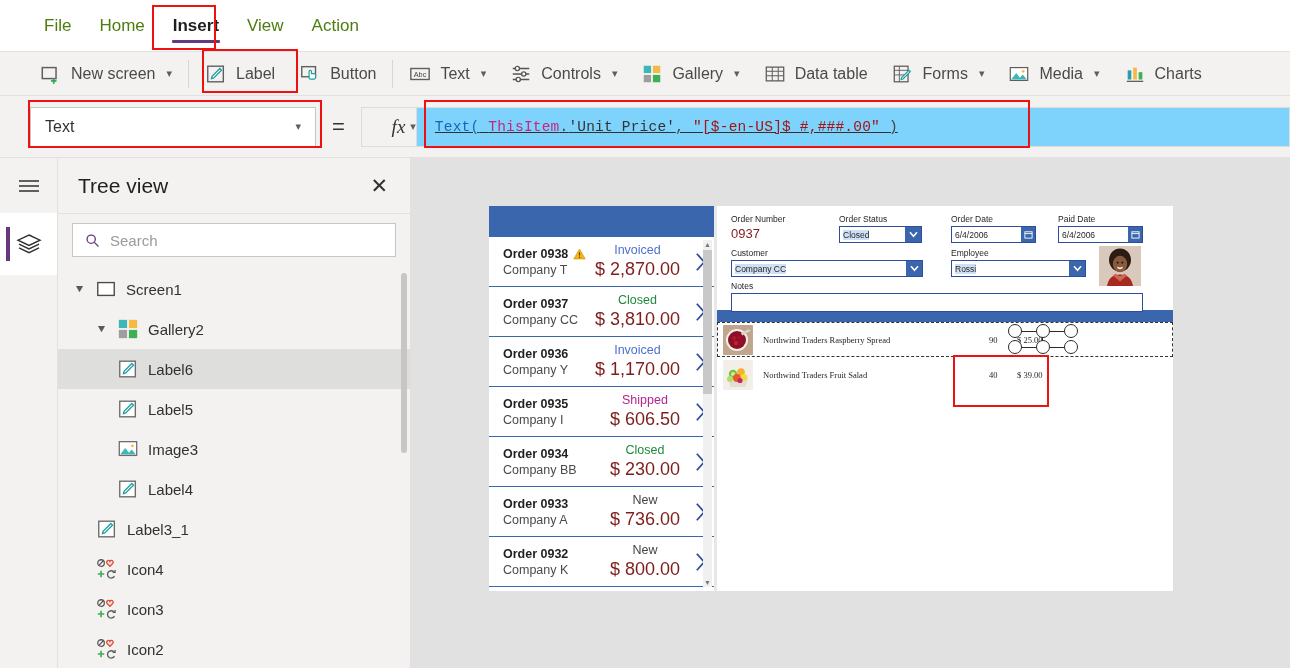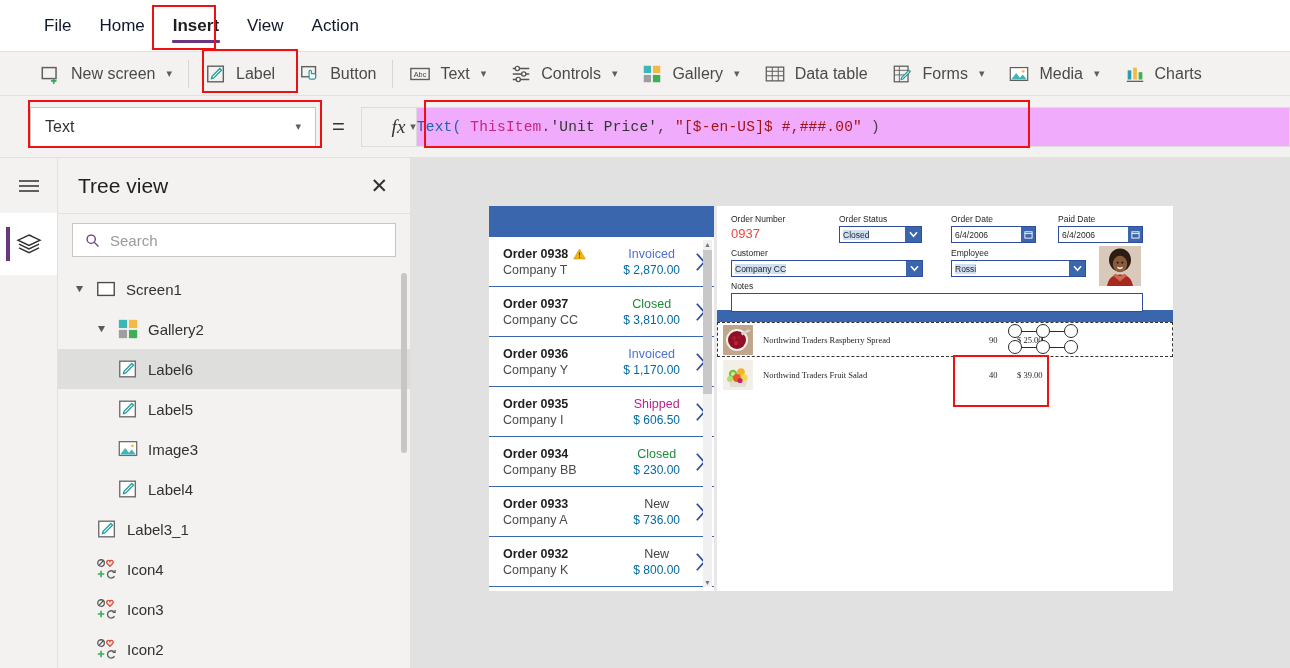--- a/index.html
+++ b/index.html
@@ -12,21 +12,21 @@
     font-size:13px;
     -webkit-font-smoothing:antialiased;
   }
 
   
   .menubar{
     height:51px; background:#fff; display:flex; align-items:center;
     padding-left:30px; gap:0px; position:relative;
   }
   .menu-tab{
-    font-size:17px; color:#0f172a; padding:8px 14px; cursor:pointer;
+    font-size:17px; color:#4d7c0f; padding:8px 14px; cursor:pointer;
     position:relative; white-space:nowrap;
   }
   .menu-tab.active{ color:#201f1e; font-weight:bold; }
   .menu-tab.active .underline{
     position:absolute; left:13px; right:13px; bottom:1px; height:3px;
     background:#68387f; border-radius:1px;
   }
 
   
   .ribbon{
@@ -56,24 +56,24 @@
     padding:0 14px; font-size:16px; color:#323130; cursor:pointer;
   }
   .eq{ font-size:22px; color:#323130; margin:0 16px; font-weight:500;}
   .fxbtn{
     width:56px; height:40px; background:#f3f2f1; border:1px solid #dcdcdc;
     display:flex; align-items:center; justify-content:flex-end; gap:3px;
     cursor:pointer; flex:none;
   }
   .fxbtn i{ font-family:"Liberation Serif",serif; font-style:italic; font-size:19px;}
   .fbar{
-    flex:1; height:40px; background:#f0abfc; border:1px solid #dcdcdc;
-    border-left:none; display:flex; align-items:center; 
+    flex:1; height:40px; background:#7dd3fc; border:1px solid #dcdcdc;
+    border-left:none; display:flex; align-items:center; padding-left:18px;
     font-family:"Liberation Mono","DejaVu Sans Mono",monospace; font-size:14.5px;
-    letter-spacing:.2px; overflow:hidden; white-space:nowrap;
+    letter-spacing:.2px; overflow:hidden; white-space:nowrap;text-decoration:underline;
   }
   .tk-fn{color:#1d63b5;} .tk-obj{color:#c6267d;} .tk-str{color:#a31515;}
   .tk-p{color:#444;} .tk-id{color:#333;}
 
   
   .hl{ position:absolute; border:2.5px solid #ee1111; pointer-events:none; z-index:50; }
 
   
   .main{ display:flex; height:calc(668px - 51px - 45px - 62px); }
 
@@ -120,41 +120,41 @@
         border-right:0; }
   .gal-top{ height:31px; background:#3a66ad;}
   .gitem{ height:50px; border-bottom:1px solid #3a66ad; display:flex; align-items:center;
           padding:0 0 0 14px; position:relative; cursor:pointer;}
   .gitem .col{ display:flex; flex-direction:column; justify-content:center; gap:2px;}
   .g-l{ font-weight:bold; font-size:12.5px; color:#1f1f1f; display:flex; align-items:center; gap:5px;}
   .g-sub{ font-size:12.5px; color:#4a4a4a;}
   .g-right{ margin-left:auto; display:flex; flex-direction:column; align-items:center;
             gap:2px; padding-right:6px;}
   .g-status{ font-size:12.5px;}
-  .g-amt{ font-size:12px; color:#0369a1;}
+  .g-amt{ font-size:18px; color:#7f1d1d;}
   .g-chev{ width:28px; flex:none; display:flex; align-items:center; justify-content:center;}
   .gal-sb{ position:absolute; right:2px; top:34px; bottom:4px; width:9px;}
   .gal-sb .track{ position:absolute; inset:0; background:#f0f0f0;}
   .gal-sb .thumb{ position:absolute; left:0; right:0; top:10px; height:144px; background:#c8c8c8;}
   .gal-sb .ar{ position:absolute; left:0; right:0; font-size:7px; color:#777; text-align:center;}
 
   
   .det{ flex:1; background:#fff; display:flex; flex-direction:column; position:relative;
         border-left:3px solid #e8e8e8;}
   .det-hd{ height:31px; background:#3a66ad; display:flex; align-items:center;
            padding:0 8px 0 16px; }
   .det-hd-title{ color:#fff; font-weight:bold; font-size:15px; letter-spacing:.2px;}
   .det-hd-icons{ margin-left:auto; display:flex; align-items:center; gap:4px;}
   .hicon{ width:32px; height:26px; display:flex; align-items:center; justify-content:center;
           cursor:pointer;}
 
   .form{ padding:7px 14px 0 14px; position:relative; flex:none;}
   .fld{ position:absolute; }
   .flab{ font-size:8.5px; color:#1f1f1f; margin-bottom:2px; white-space:nowrap;}
-  .fval{ font-size:13px; color:#ef4444;}
+  .fval{ font-size:13px; color:#7f1d1d;}
   .inp{
     height:17px; border:1px solid #2f4d9e; background:#fff; display:flex;
     align-items:center; font-size:8.5px; color:#1f1f1f; padding-left:3px; cursor:text;
   }
   .inp .selhl{ background:#cfe0f5;}
   .ddbtn{ width:16px; height:15px; background:#3a66ad; margin-left:auto;
           display:flex; align-items:center; justify-content:center; flex:none; cursor:pointer;}
   .dtbtn{ width:14px; height:15px; background:#3a66ad; margin-left:auto;
           display:flex; align-items:center; justify-content:center; flex:none; cursor:pointer;}
   .emp-photo{ position:absolute; width:42px; height:40px; overflow:hidden;}

